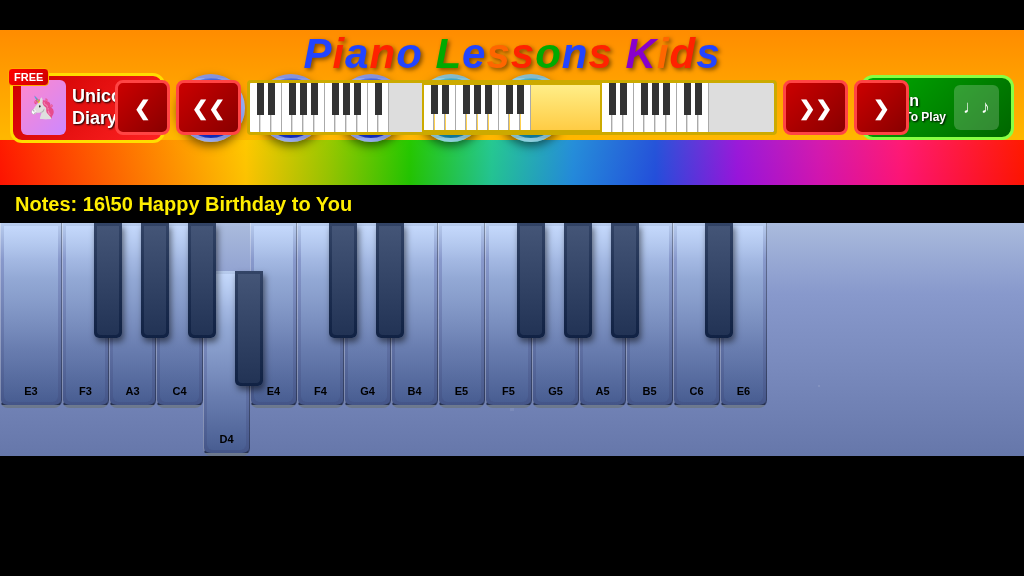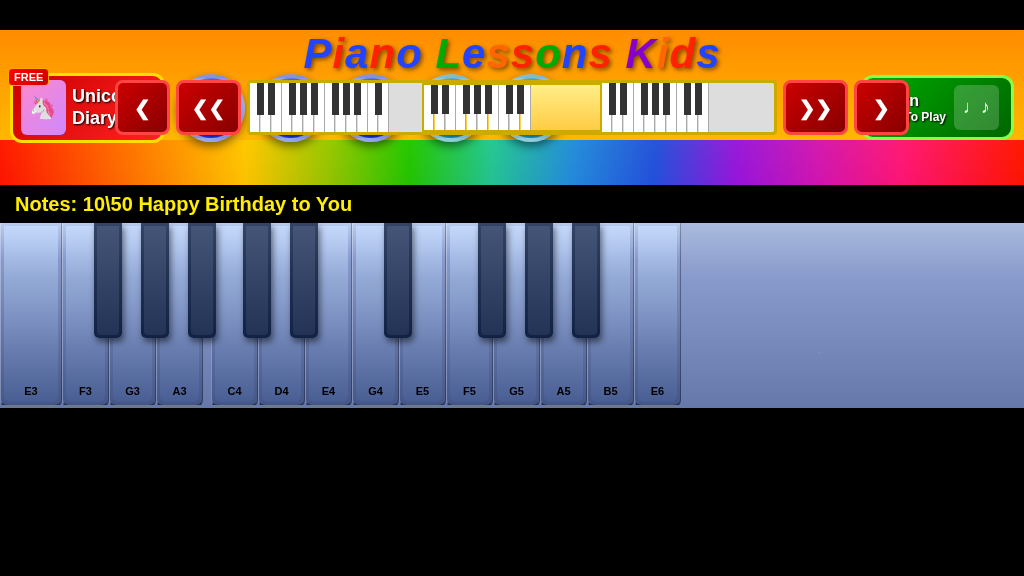--- a/index.html
+++ b/index.html
@@ -483,21 +483,21 @@
     </div>
     <div class="nav-btn">
       <span>❯</span>
     </div>
   </div>
 
   <div class="rainbow-wave"></div>
 </div>
 
 <div class="notes-bar">
-  <span class="notes-text-yellow">Notes: 10\50  Happy Birthday to You</span>
+  <span class="notes-text-yellow">Notes: 16\50  Happy Birthday to You</span>
 </div>
 
 <div class="piano-area">
   <div class="piano-bg-stars"></div>
 
   <div style="position:relative; flex:1; display:flex; flex-direction:column;">
 
     <div style="display:flex; height:100%; position:relative; overflow:hidden;">
 
       <div class="white-key" style="width:62px;">
@@ -507,73 +507,77 @@
 
       <div class="white-key" style="width:47px;">
         <div class="white-key-inner"></div>
         <span class="key-label">F3</span>
 
         <div class="black-key" style="right:-14px;top:0;">
           <div class="black-key-inner"></div>
         </div>
       </div>
 
-      <div class="white-key" style="width:47px;">
-        <div class="white-key-inner"></div>
-        <span class="key-label">G3</span>
-
-        <div class="black-key" style="right:-14px;top:0;">
-          <div class="black-key-inner"></div>
-        </div>
-      </div>
 
       <div class="white-key" style="width:47px;">
         <div class="white-key-inner"></div>
         <span class="key-label">A3</span>
 
         <div class="black-key" style="right:-14px;top:0;">
           <div class="black-key-inner"></div>
         </div>
       </div>
 
 
-      <div class="white-key" style="width:47px;margin-left:8px;">
+      <div class="white-key" style="width:47px;">
         <div class="white-key-inner"></div>
         <span class="key-label">C4</span>
 
         <div class="black-key" style="right:-14px;top:0;">
           <div class="black-key-inner"></div>
         </div>
       </div>
 
-      <div class="white-key" style="width:47px;">
+      <div class="white-key" style="width:47px;margin-top:48px;">
         <div class="white-key-inner"></div>
         <span class="key-label">D4</span>
 
         <div class="black-key" style="right:-14px;top:0;">
           <div class="black-key-inner"></div>
         </div>
       </div>
 
       <div class="white-key" style="width:47px;">
         <div class="white-key-inner"></div>
         <span class="key-label">E4</span>
       </div>
 
+      <div class="white-key" style="width:47px;">
+        <div class="white-key-inner"></div>
+        <span class="key-label">F4</span>
+
+        <div class="black-key" style="right:-14px;top:0;">
+          <div class="black-key-inner"></div>
+        </div>
+      </div>
 
       <div class="white-key" style="width:47px;">
         <div class="white-key-inner"></div>
         <span class="key-label">G4</span>
 
         <div class="black-key" style="right:-14px;top:0;">
           <div class="black-key-inner"></div>
         </div>
       </div>
 
 
+      <div class="white-key" style="width:47px;">
+        <div class="white-key-inner"></div>
+        <span class="key-label">B4</span>
+      </div>
 
 
 
       <div class="white-key" style="width:47px;">
         <div class="white-key-inner"></div>
         <span class="key-label">E5</span>
       </div>
 
       <div class="white-key" style="width:47px;">
         <div class="white-key-inner"></div>
@@ -600,20 +604,28 @@
         <div class="black-key" style="right:-14px;top:0;">
           <div class="black-key-inner"></div>
         </div>
       </div>
 
       <div class="white-key" style="width:47px;justify-content:center;">
         <div class="white-key-inner"></div>
         <span class="key-label">B5</span>
       </div>
 
+      <div class="white-key" style="width:47px;">
+        <div class="white-key-inner"></div>
+        <span class="key-label">C6</span>
+
+        <div class="black-key" style="right:-14px;top:0;">
+          <div class="black-key-inner"></div>
+        </div>
+      </div>
 
 
       <div class="white-key" style="width:47px;">
         <div class="white-key-inner"></div>
         <span class="key-label">E6</span>
       </div>
 
     </div>
   </div>
 </div>

